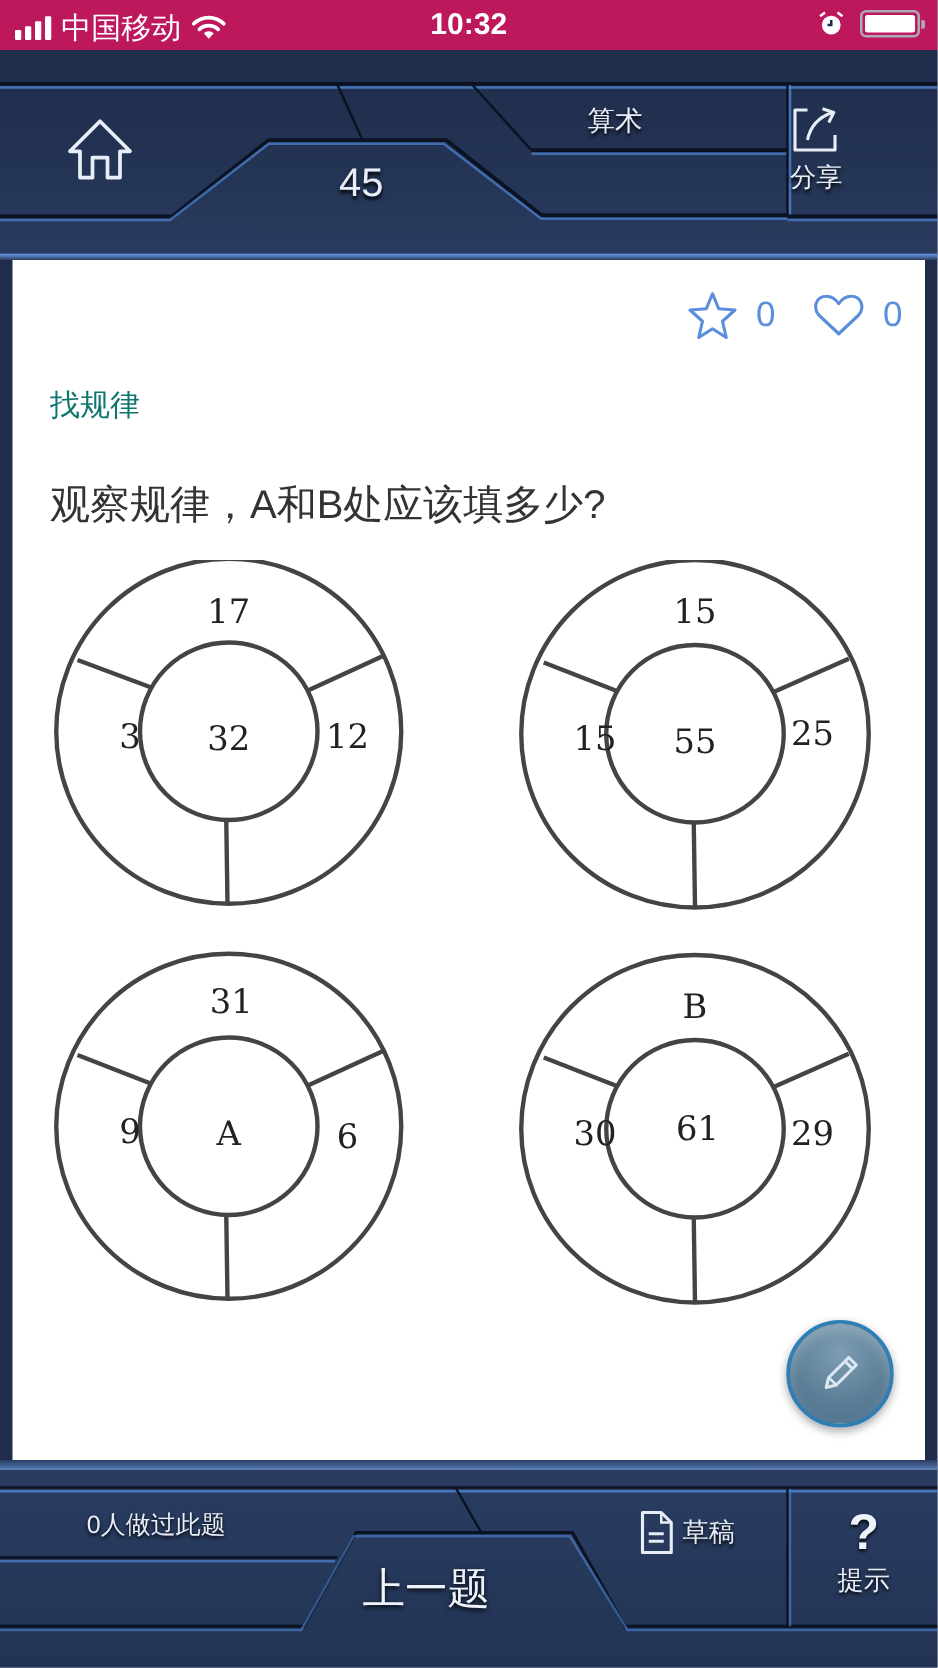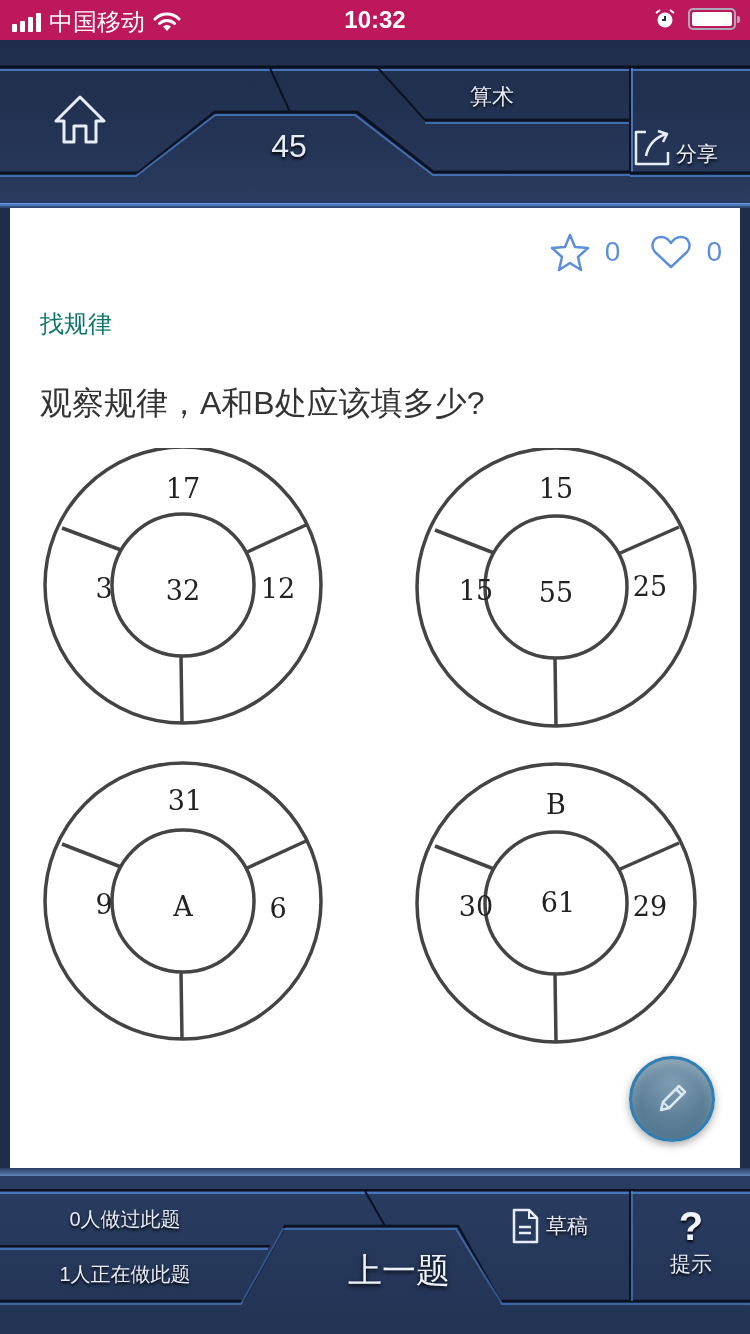--- a/index.html
+++ b/index.html
@@ -26,21 +26,21 @@
 
   
   .header {
     position: absolute; left: 0; top: 40px; width: 750px; height: 168px;
     background: linear-gradient(180deg, #1f2d4a 0%, #243455 60%, #2a3c60 100%);
   }
   .header svg.frame { position: absolute; left: 0; top: 0; }
   .home-btn { position: absolute; left: 40px; top: 50px; width: 80px; height: 60px; display: flex; align-items: center; justify-content: center; }
   .qnum { position: absolute; left: 229px; top: 88px; width: 120px; text-align: center; font-size: 32px; color: #e8eef8; text-shadow: 0 2px 3px #000; }
   .category { position: absolute; left: 470px; top: 42px; width: 110px; text-align: left; font-size: 22px; color: #e8eef8; text-shadow: 0 2px 3px #000; }
-  .share-btn { position: absolute; left: 632px; top: 44px; width: 98px; height: 84px; display: flex; flex-direction: row; align-items: flex-end; gap: 4px; }
+  .share-btn { position: absolute; left: 632px; top: 44px; width: 98px; height: 84px; display: flex; flex-direction: column; align-items: flex-start; gap: 4px; }
   .share-btn span { font-size: 21px; color: #e8eef8; text-shadow: 0 2px 3px #000; }
 
   
   .card {
     position: absolute; left: 10px; top: 208px; width: 730px; height: 960px;
     background: #ffffff; color: #333;
   }
   .stats { position: absolute; right: 18px; top: 24px; display: flex; align-items: center; gap: 10px; color: #5b8fdc; font-size: 28px; }
   .stat { display: flex; align-items: center; gap: 14px; margin-left: 20px; }
   .q-title { position: absolute; left: 30px; top: 100px; font-size: 24px; color: #0f766e; }
@@ -57,21 +57,21 @@
   }
 
   
   .bottombar {
     position: absolute; left: 0; top: 1168px; width: 750px; height: 188px;
     background: linear-gradient(180deg, #2a3d62 0%, #26385a 50%, #213252 100%);
   }
   .bottombar svg.frame { position: absolute; left: 0; top: 0; }
   .done-count { position: absolute; left: 20px; top: 38px; width: 210px; text-align: center; font-size: 20px; color: #e8eef8; text-shadow: 0 2px 3px #000; }
   .doing-count { position: absolute; left: 20px; top: 93px; width: 210px; text-align: center; font-size: 20px; color: #e8eef8; text-shadow: 0 2px 3px #000; }
-  .prev-btn { position: absolute; left: 290px; top: 80px; width: 160px; text-align: right; font-size: 34px; color: #eef3fb; text-shadow: 0 2px 4px #000; }
+  .prev-btn { position: absolute; left: 290px; top: 80px; width: 160px; text-align: left; font-size: 34px; color: #eef3fb; text-shadow: 0 2px 4px #000; }
   .draft-btn { position: absolute; left: 510px; top: 40px; width: 110px; display: flex; flex-direction: row; align-items: center; gap: 6px; }
   .draft-btn span, .hint-btn span.label { font-size: 21px; color: #e8eef8; text-shadow: 0 2px 3px #000; }
   .hint-btn { position: absolute; left: 632px; top: 36px; width: 118px; display: flex; flex-direction: column; align-items: center; gap: 2px; }
   .hint-btn .q { font-size: 40px; font-weight: bold; color: #eef3fb; text-shadow: 0 2px 3px #000; line-height: 44px; }
 </style>
 </head>
 <body>
 
 <div class="statusbar">
   <div class="left">
@@ -250,21 +250,20 @@
 
     <polyline points="0,133 243,133 285,58 458,58 500,133 750,133" fill="none" stroke="#0b1222" stroke-width="2.5"></polyline>
     <polyline points="0,136 241,136 283,61 456,61 502,136 750,136" fill="none" stroke="#4f86d6" stroke-width="2" opacity="0.6"></polyline>
     <line x1="365" y1="23" x2="385" y2="58" stroke="#0b1222" stroke-width="2"></line>
 
     <line x1="630" y1="23" x2="630" y2="133" stroke="#0b1222" stroke-width="2"></line>
     <line x1="632" y1="23" x2="632" y2="133" stroke="#4f86d6" stroke-width="2" opacity="0.6"></line>
   </svg>
 
   <div class="done-count">0人做过此题</div>
-  <div class="doing-count">1人正在做此题</div>
   <div class="prev-btn">上一题</div>
   <div class="draft-btn">
     <svg width="30" height="36" viewBox="0 0 30 36">
       <path d="M4 2 H19 L27 10 V34 H4 Z" fill="none" stroke="#e8eef8" stroke-width="2.5" stroke-linejoin="round"></path>
       <path d="M19 2 V10 H27" fill="none" stroke="#e8eef8" stroke-width="2"></path>
       <line x1="9" y1="19" x2="21" y2="19" stroke="#e8eef8" stroke-width="2.5"></line>
       <line x1="9" y1="25" x2="21" y2="25" stroke="#e8eef8" stroke-width="2.5"></line>
     </svg>
     <span>草稿</span>
   </div>

